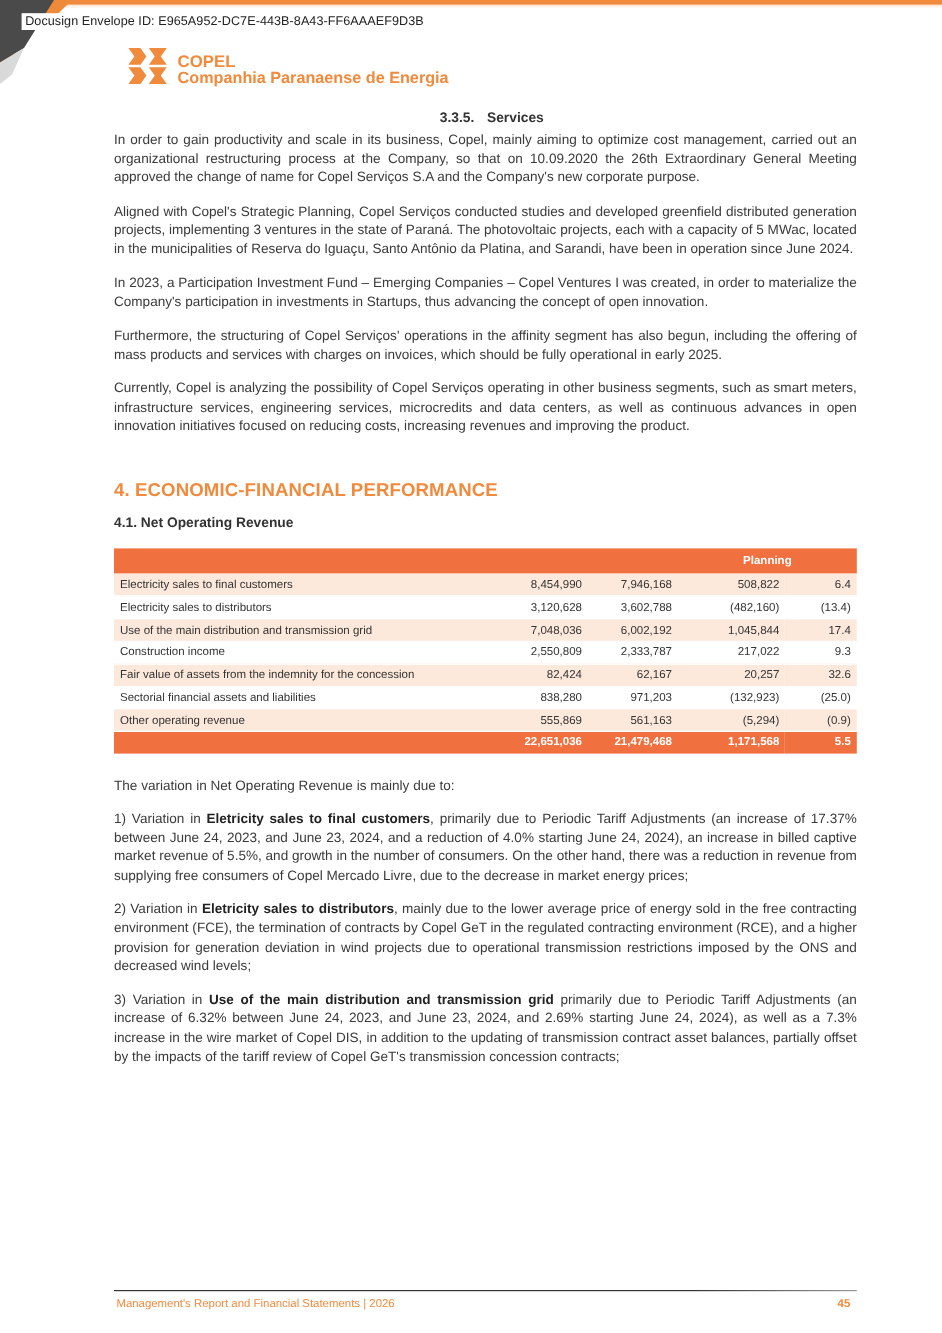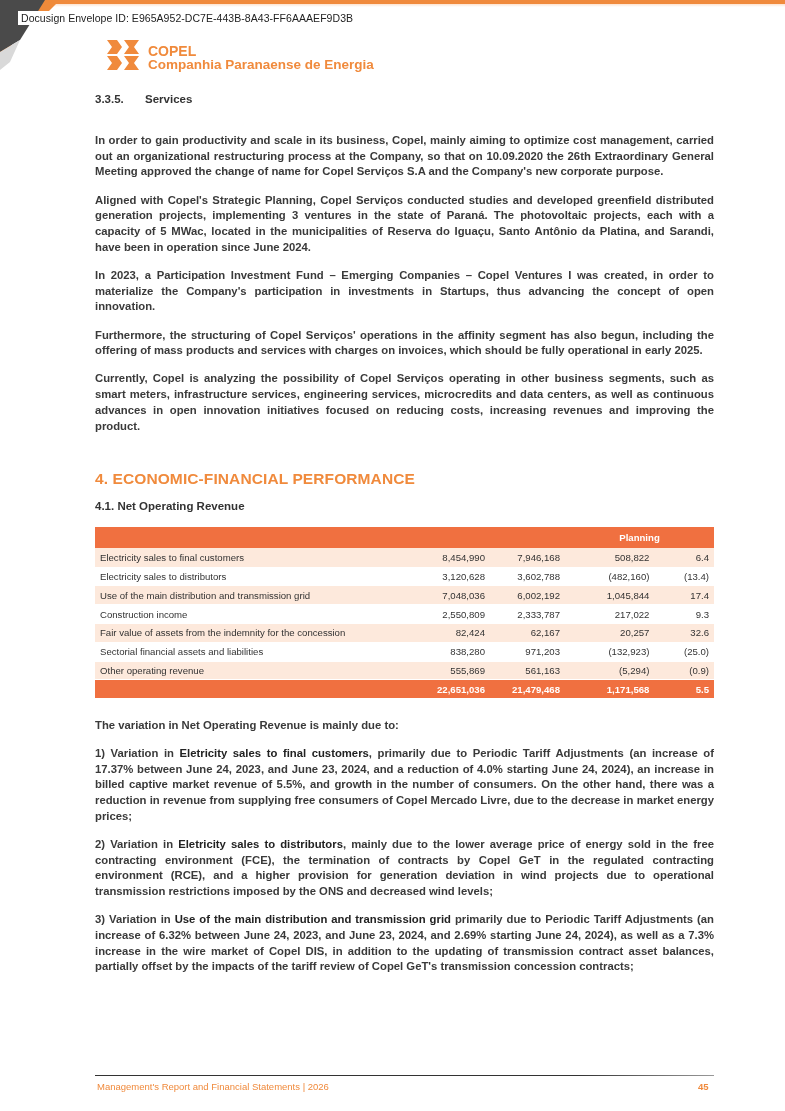--- a/index.html
+++ b/index.html
@@ -12,23 +12,23 @@
 
   .envelope { position: absolute; left: 18px; top: 11px; background: #ffffff; padding: 1px 3px; font-size: 10.5px; color: #222; letter-spacing: 0.05px; z-index: 3; }
 
   .logo { position: absolute; left: 106px; top: 38px; display: flex; align-items: flex-end; }
   .logo-mark { width: 34px; height: 34px; }
   .logo-text { margin-left: 8px; color: #f08a3c; font-weight: bold; line-height: 14px; }
   .logo-text .l1 { font-size: 14px; }
   .logo-text .l2 { font-size: 13.5px; }
 
   .content { position: absolute; left: 95px; top: 93px; width: 619px; }
-  .h3 { font-size: 11.5px; font-weight: bold; color: #333; margin-bottom: 28px; }
+  .h3 { font-size: 11.5px; font-weight: bold; color: #333; margin-bottom: 5px; text-align: center; }
   .h3 .num { display: inline-block; width: 50px; }
-  p.body { font-size: 11.3px; line-height: 15.7px; text-align: justify; color: #3a3a3a; margin-bottom: 12.5px; font-weight: bold; }
+  p.body { font-size: 11.3px; line-height: 15.7px; text-align: justify; color: #3a3a3a; margin-bottom: 12.5px; }
   p.body b { color: #222; }
 
   .h1 { font-size: 15.5px; font-weight: bold; color: #f08a3c; margin-top: 36px; margin-bottom: 12px; letter-spacing: 0.1px; }
   .h2 { font-size: 11.5px; font-weight: bold; color: #333; margin-bottom: 15px; }
 
   table.rev { width: 619px; border-collapse: collapse; font-size: 9.6px; margin-bottom: 20px; }
   table.rev td, table.rev th { height: 18.8px; padding: 0 5px; white-space: nowrap; }
   table.rev thead th { background: #f07040; color: #ffffff; font-weight: bold; }
   table.rev thead tr.h-a th { height: 21px; }
   table.rev thead tr.h-b th { height: 28px; }

